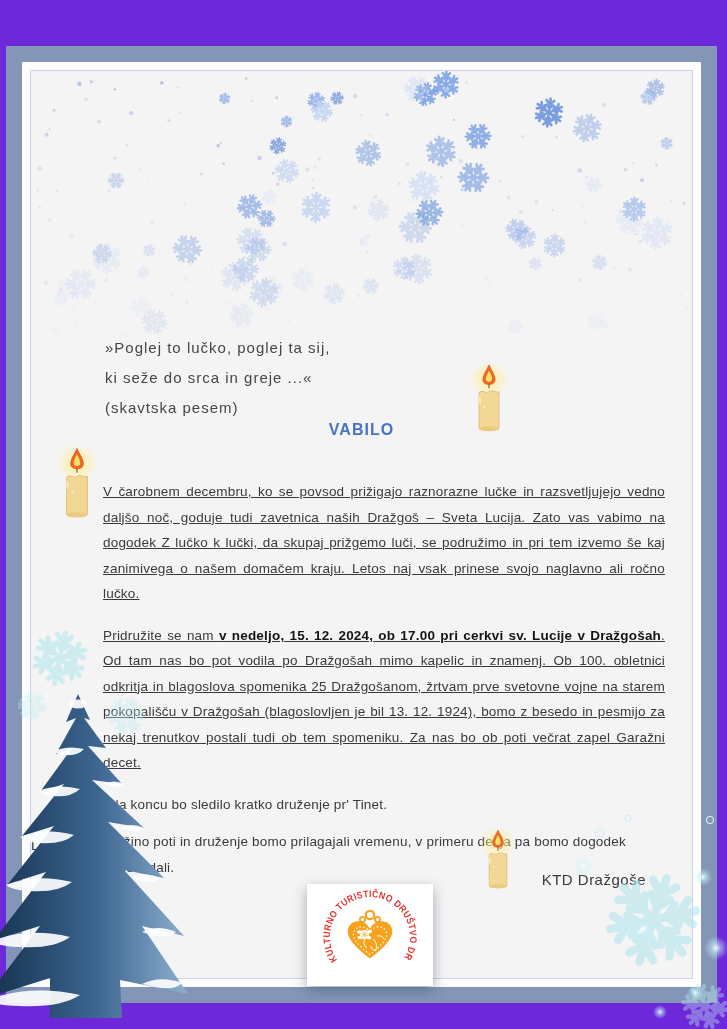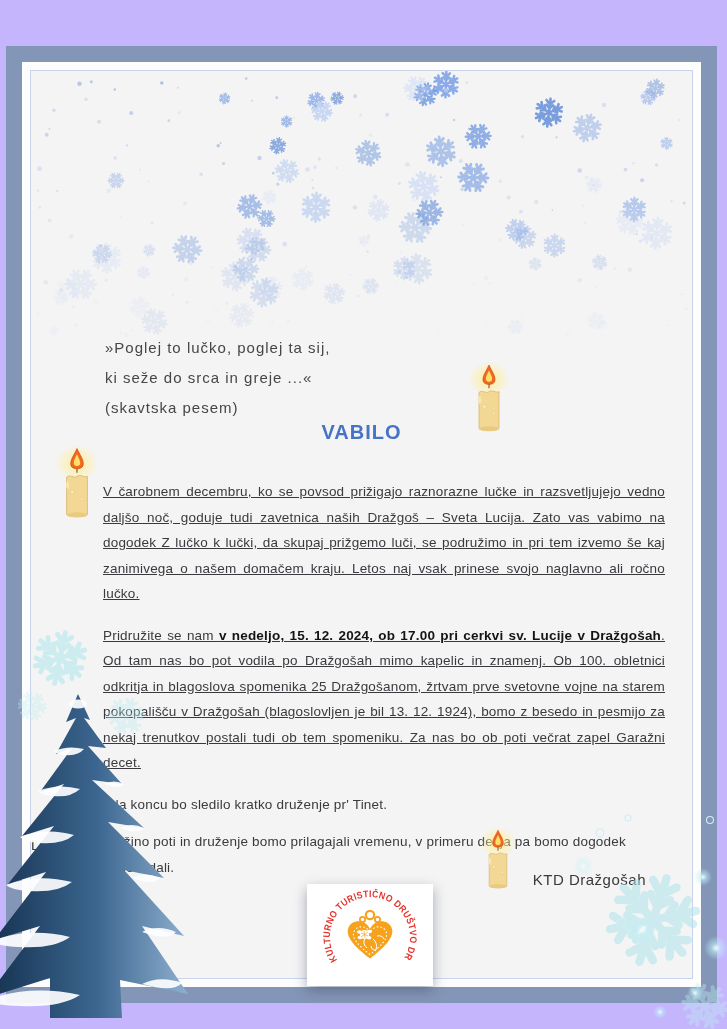--- a/index.html
+++ b/index.html
@@ -1,26 +1,26 @@
 <!DOCTYPE html>
 <html><head>
 <meta charset="utf-8">
 <style>
   html,body{margin:0;padding:0;background:#f5f4f1;}
-  .stage{position:relative;width:727px;height:1029px;background:#c4b5fd;overflow:hidden;
+  .stage{position:relative;width:727px;height:1029px;background:#6d28d9;overflow:hidden;
          font-family:"Liberation Sans",sans-serif;}
   .frame{position:absolute;left:6px;top:46px;width:711px;height:957px;background:#8496b7;z-index:1;}
   .inner-white{position:absolute;left:16px;top:16px;right:16px;bottom:16px;background:#fdfdfe;}
   .content{position:absolute;left:8px;top:8px;right:8px;bottom:8px;background:#f4f4f4;
            border:1px solid #c9d4ea;overflow:hidden;}
   #snow-band{position:absolute;left:0;top:0;width:100%;height:272px;display:block;}
   .quote{position:absolute;left:74px;top:262px;z-index:3;}
   .quote-line{font-size:15px;line-height:30px;letter-spacing:1px;color:#46464a;white-space:nowrap;}
   .doc-title{position:absolute;left:0;top:350px;width:100%;text-align:center;z-index:3;
-             font-size:20px;font-weight:bold;color:#4673c5;letter-spacing:1px;}
+             font-size:16px;font-weight:bold;color:#4673c5;letter-spacing:1px;}
   .body-text{position:absolute;left:72px;top:408px;width:562px;z-index:3;
              font-size:13.5px;line-height:25.5px;color:#3a3a3e;letter-spacing:.2px;}
   .body-text p{margin:0 0 16px 0;}
   .body-text p.justify{text-align:justify;text-decoration:underline;}
   .body-text p.indent{padding-left:6px;}
   .body-text .bold-date{font-weight:bold;color:#141414;}
   .closing{position:absolute;left:0;top:766px;width:100%;z-index:3;
            font-size:14px;color:#3a3a3e;letter-spacing:.4px;}
   .signature{position:absolute;right:46px;top:800px;z-index:3;
              font-size:15px;color:#3a3a3e;letter-spacing:.5px;}
@@ -323,21 +323,21 @@
           <p class="indent" style="margin-bottom:12px;">Na koncu bo sledilo kratko druženje pr' Tinet.</p>
           <p>Dolžino poti in druženje bomo prilagajali vremenu, v primeru dežja pa bomo dogodek odpovedali.</p>
         </div>
 
         <div class="closing">Lepo vabljeni!</div>
 
         <svg class="candle candle-bottom" viewBox="0 0 60 100">
             <use href="#candleG"></use>
           </svg>
 
-        <div class="signature">KTD Dražgošah</div>
+        <div class="signature">KTD Dražgoše</div>
 
       </div>
     </div>
   </div>
 
   <svg class="cyan-left" viewBox="0 0 140 120">
     <use href="#flake6" transform="translate(42 30) scale(2.6) rotate(12)" style="color:#aee7ee;opacity:.55"></use>
     <use href="#flake6" transform="translate(14 78) scale(1.4) rotate(40)" style="color:#bdecf1;opacity:.35"></use>
     <use href="#flake6" transform="translate(108 88) scale(1.8) rotate(22)" style="color:#bdecf1;opacity:.38"></use>
   </svg>

